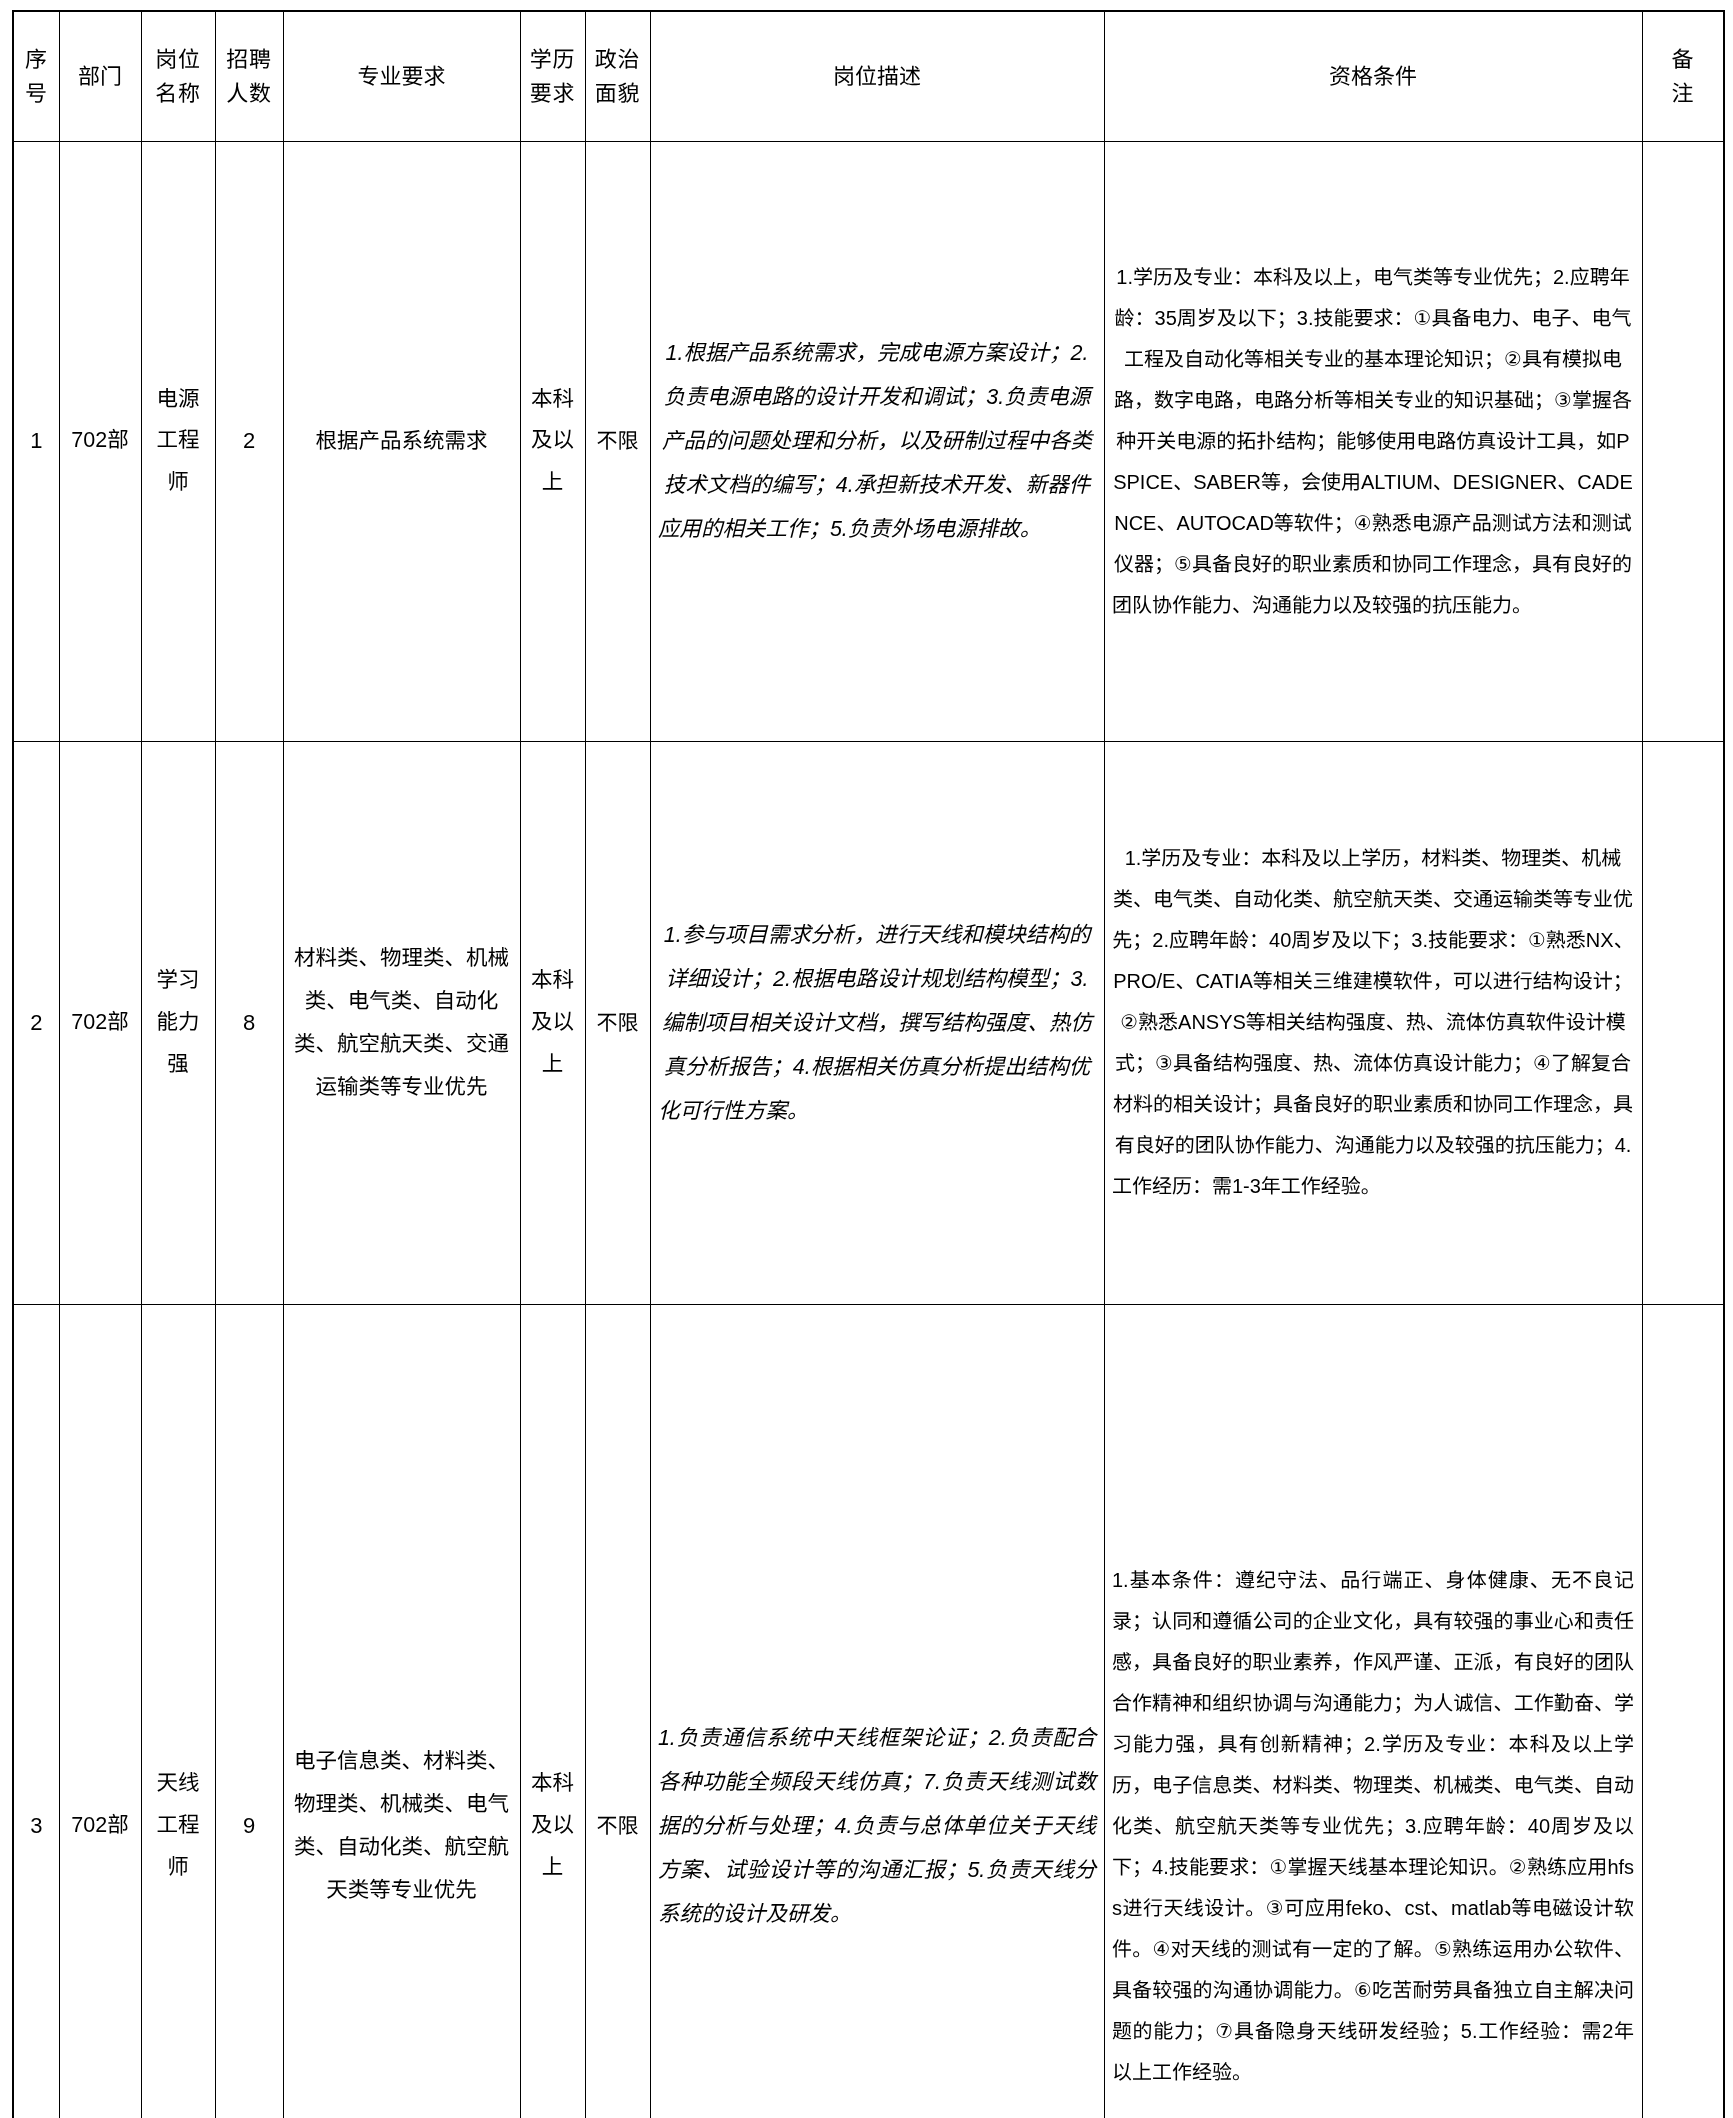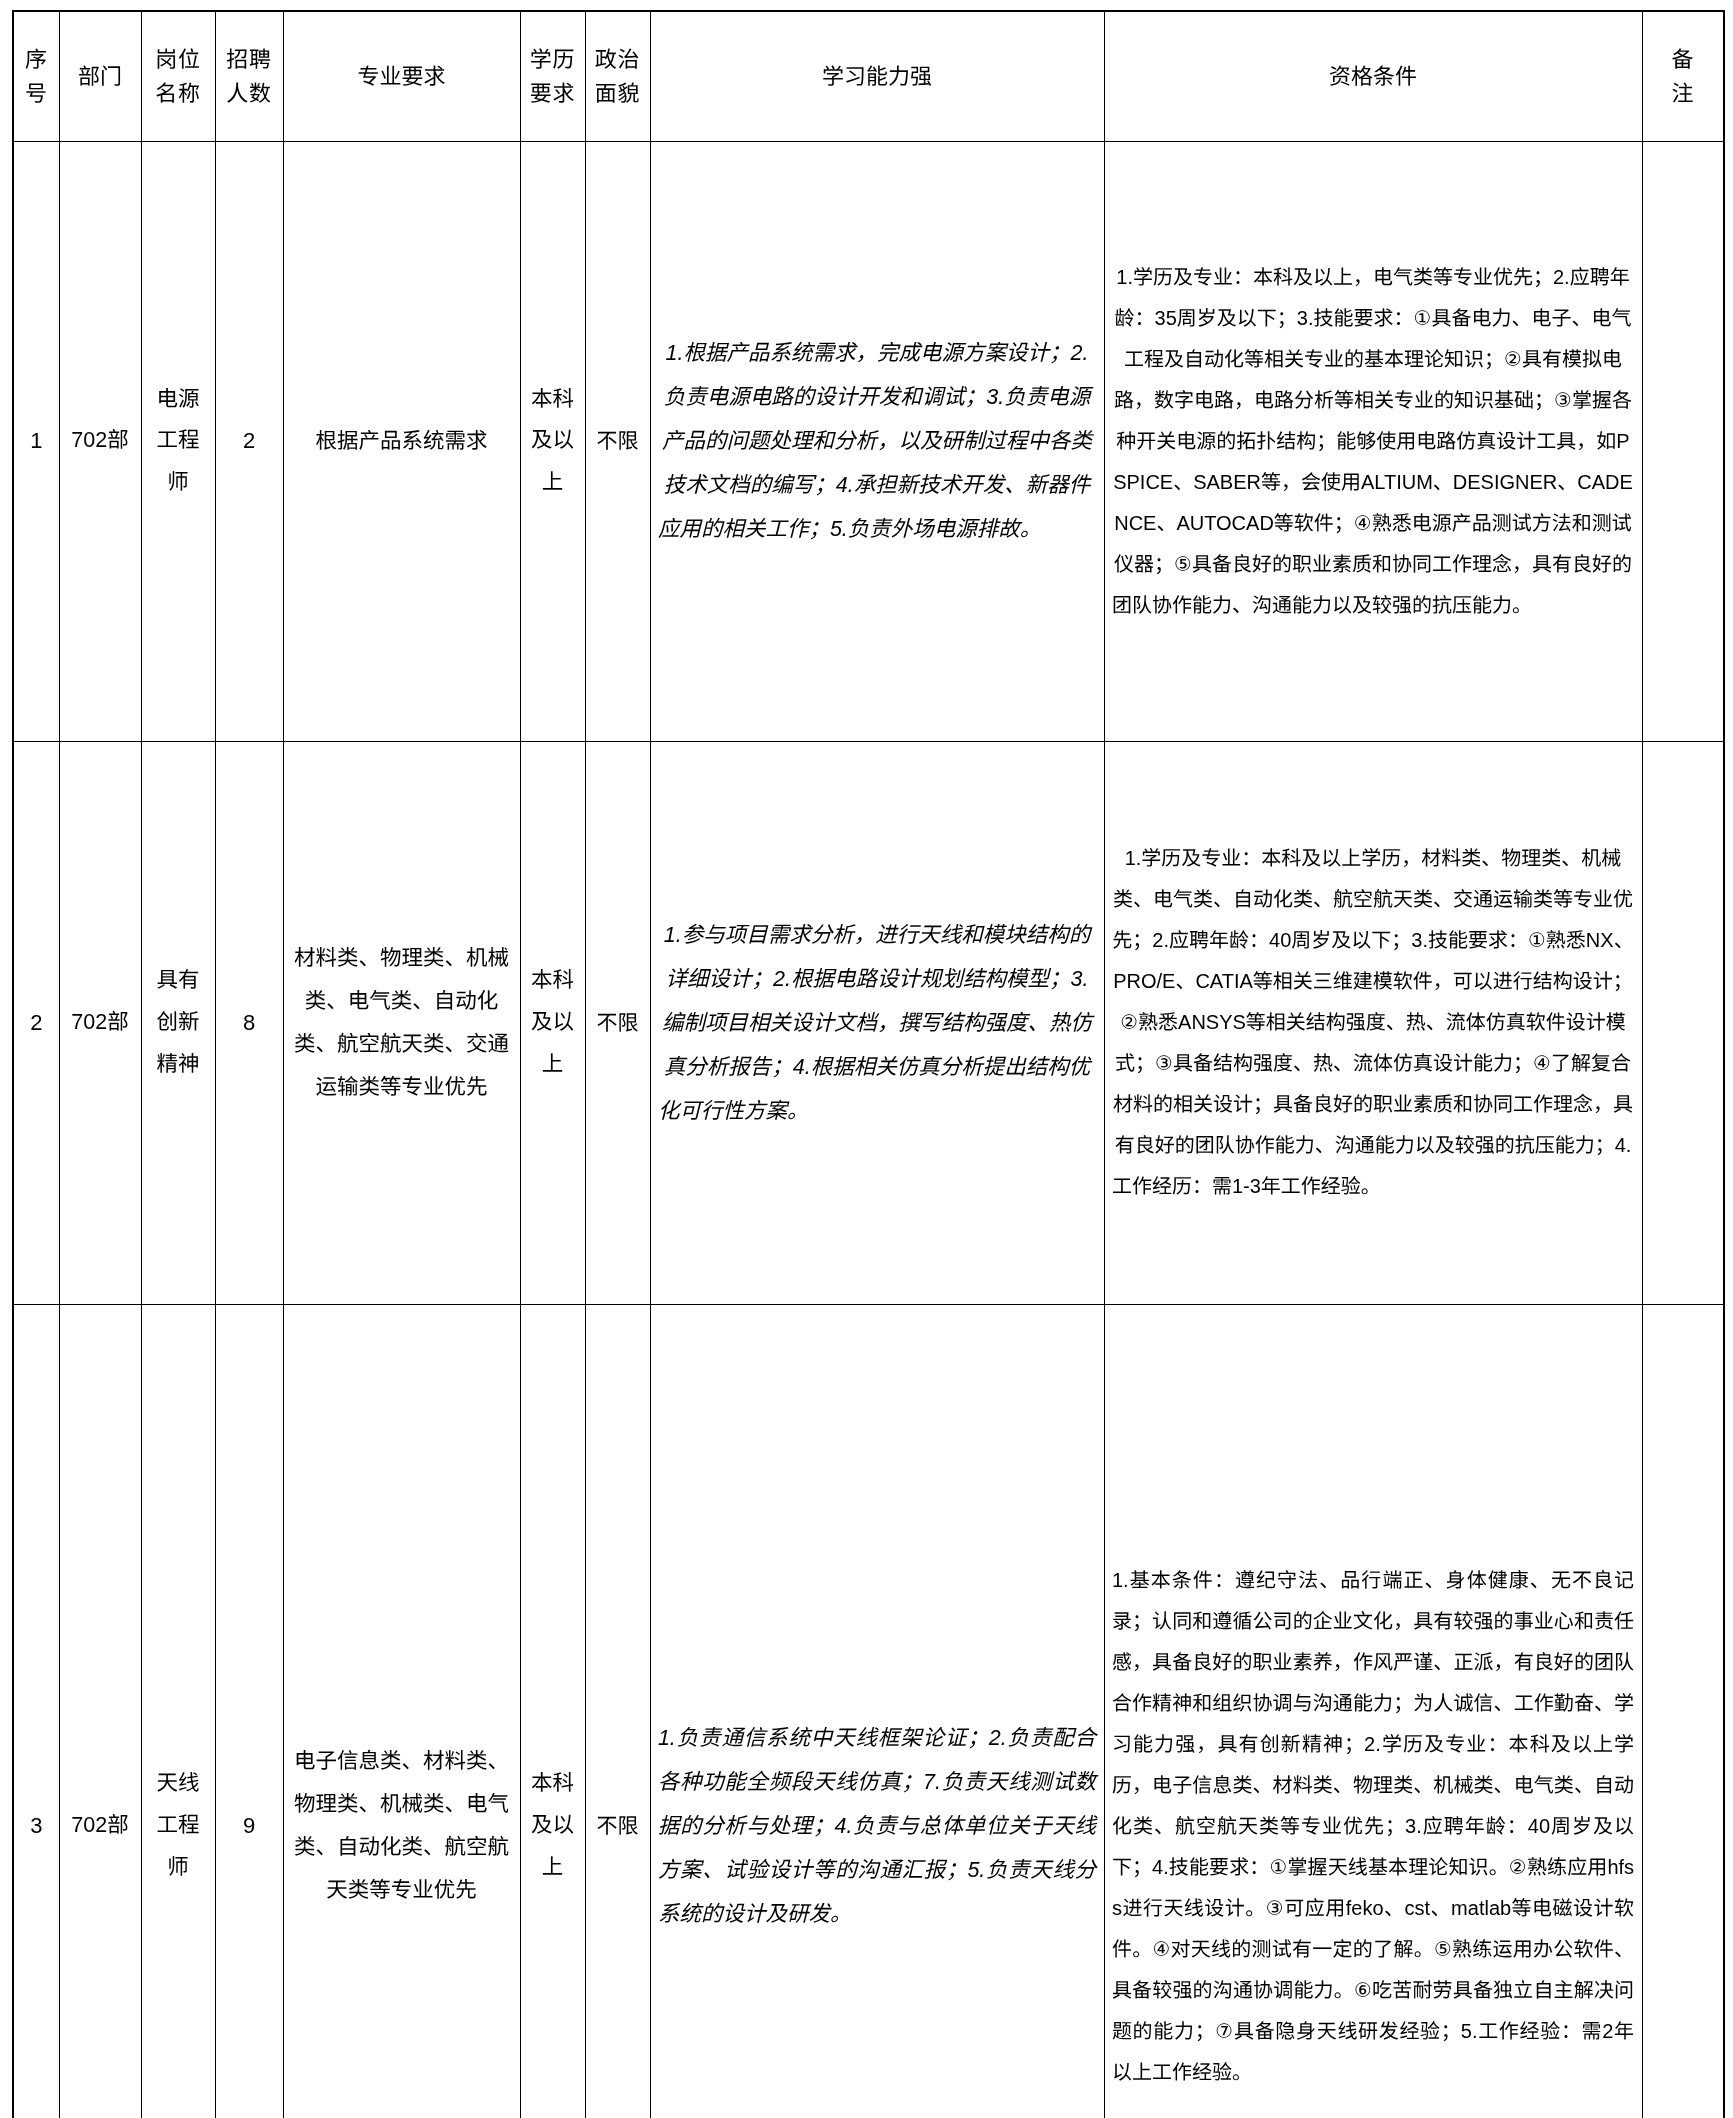--- a/index.html
+++ b/index.html
@@ -168,21 +168,21 @@
             <span>学历</span>
             <span>要求</span>
           </span>
         </td>
         <td>
           <span class="hdr-stack">
             <span>政治</span>
             <span>面貌</span>
           </span>
         </td>
-        <td>学习能力强</td>
+        <td>岗位描述</td>
         <td>资格条件</td>
         <td>
           <span class="hdr-stack">
             <span>备</span>
             <span>注</span>
           </span>
         </td>
       </tr>
     </thead>
 
@@ -206,21 +206,21 @@
         <td class="cell-qual">1.学历及专业：本科及以上，电气类等专业优先；2.应聘年龄：35周岁及以下；3.技能要求：①具备电力、电子、电气工程及自动化等相关专业的基本理论知识；②具有模拟电路，数字电路，电路分析等相关专业的知识基础；③掌握各种开关电源的拓扑结构；能够使用电路仿真设计工具，如PSPICE、SABER等，会使用ALTIUM、DESIGNER、CADENCE、AUTOCAD等软件；④熟悉电源产品测试方法和测试仪器；⑤具备良好的职业素质和协同工作理念，具有良好的团队协作能力、沟通能力以及较强的抗压能力。</td>
         <td class="cell-remark"></td>
       </tr>
 
       <tr class="row-2">
         <td class="cell-num">2</td>
         <td class="cell-stack cell-dept">
           <span class="stackbox">702部</span>
         </td>
         <td class="cell-stack">
-          <span class="stackbox">具有创新精神</span>
+          <span class="stackbox">学习能力强</span>
         </td>
         <td class="cell-num">8</td>
         <td class="cell-major">材料类、物理类、机械类、电气类、自动化类、航空航天类、交通运输类等专业优先</td>
         <td class="cell-stack cell-edu">
           <span class="stackbox">本科及以上</span>
         </td>
         <td class="cell-center">不限</td>
         <td class="cell-desc">1.参与项目需求分析，进行天线和模块结构的详细设计；2.根据电路设计规划结构模型；3.编制项目相关设计文档，撰写结构强度、热仿真分析报告；4.根据相关仿真分析提出结构优化可行性方案。</td>
         <td class="cell-qual">1.学历及专业：本科及以上学历，材料类、物理类、机械类、电气类、自动化类、航空航天类、交通运输类等专业优先；2.应聘年龄：40周岁及以下；3.技能要求：①熟悉NX、PRO/E、CATIA等相关三维建模软件，可以进行结构设计；②熟悉ANSYS等相关结构强度、热、流体仿真软件设计模式；③具备结构强度、热、流体仿真设计能力；④了解复合材料的相关设计；具备良好的职业素质和协同工作理念，具有良好的团队协作能力、沟通能力以及较强的抗压能力；4.工作经历：需1-3年工作经验。</td>
         <td class="cell-remark"></td>

